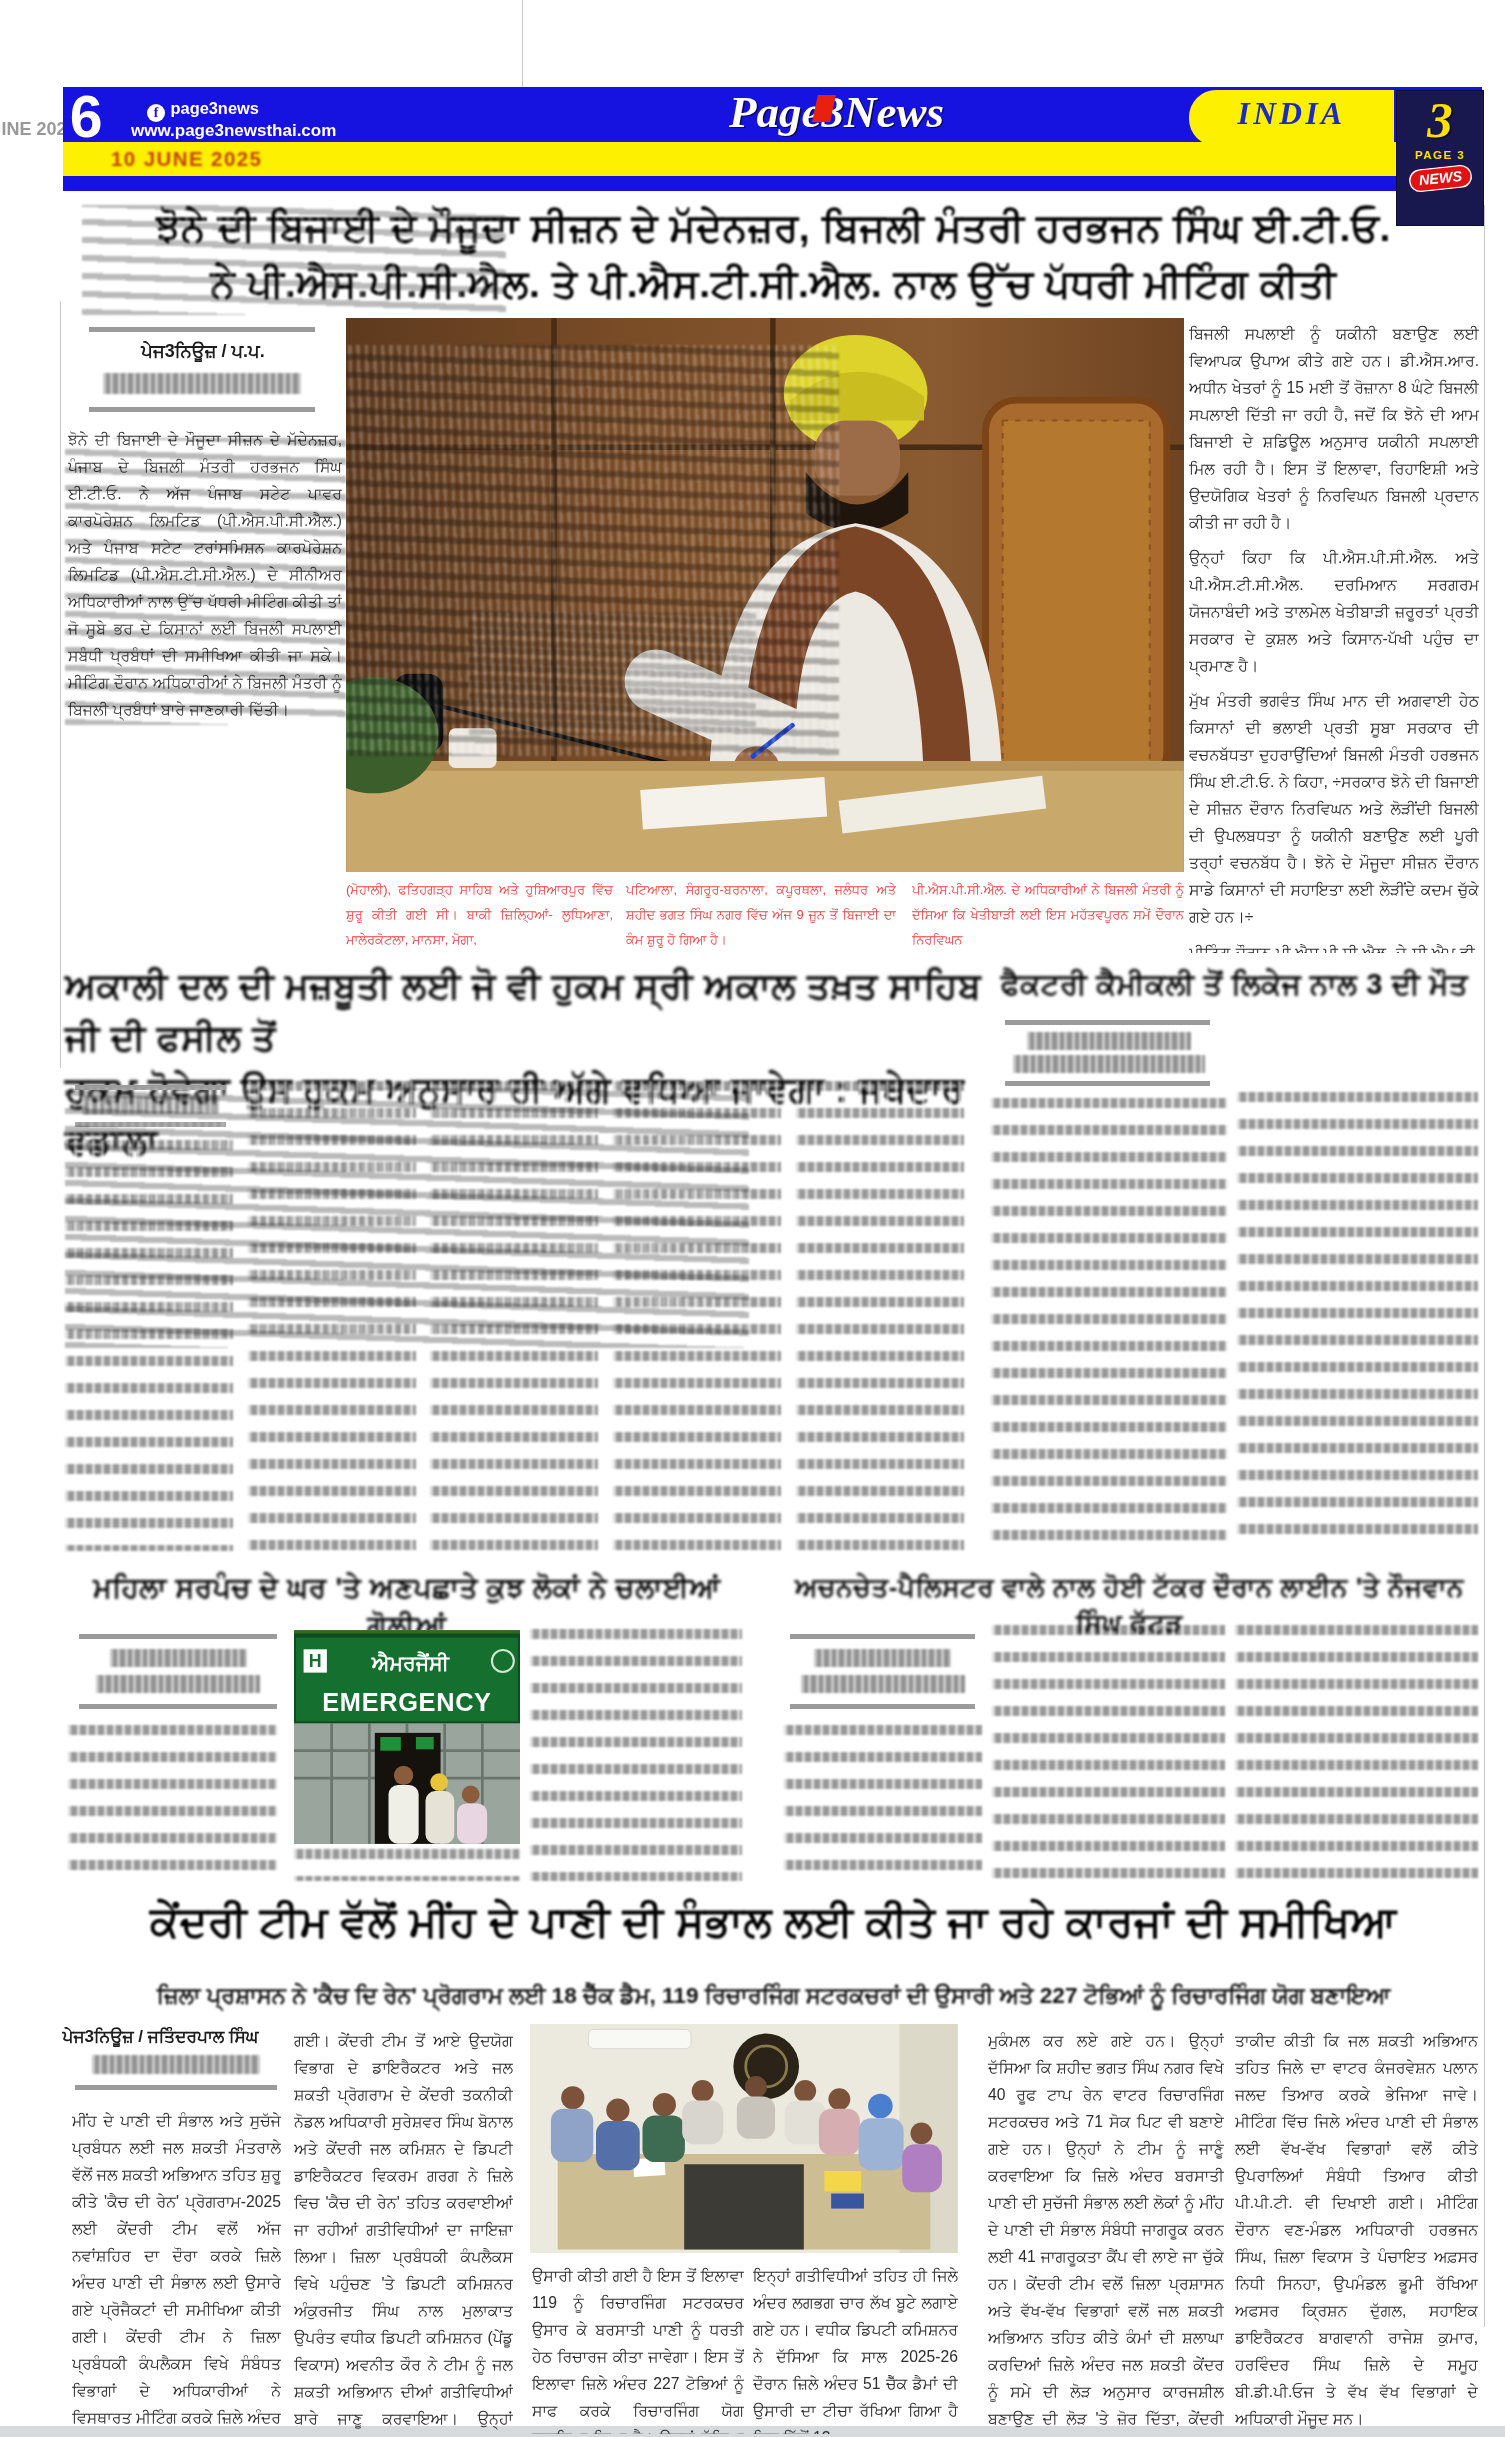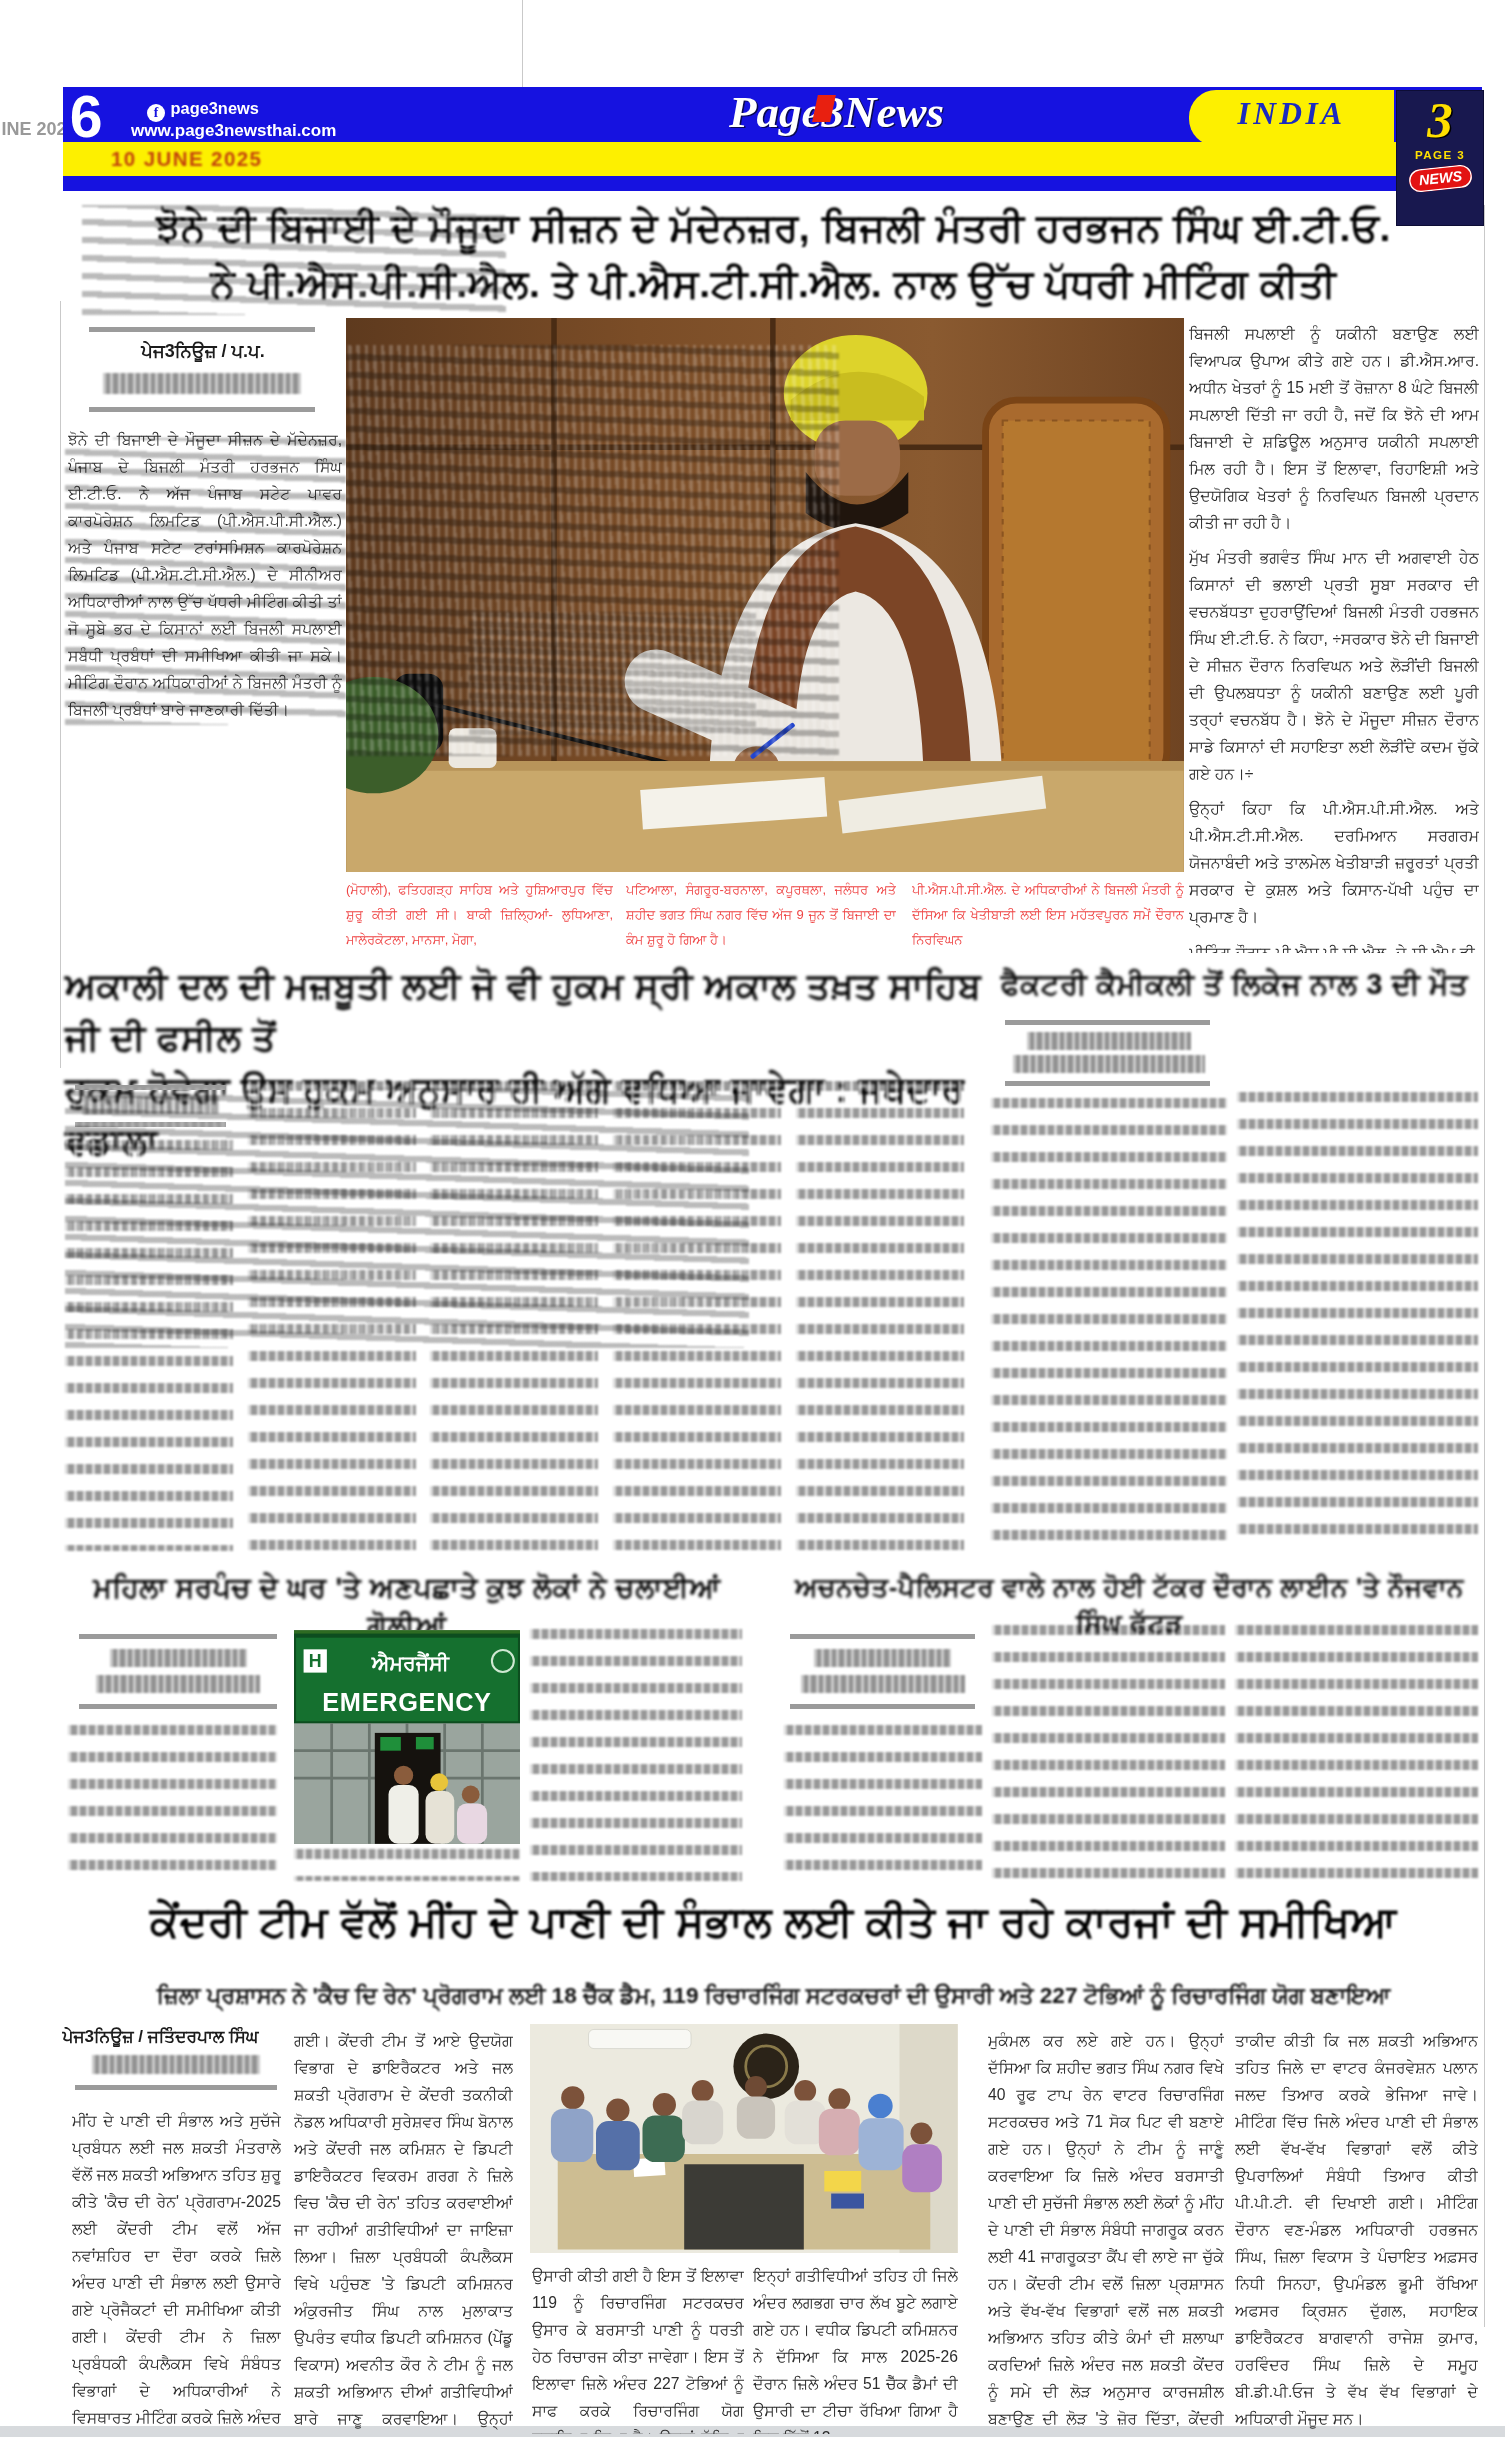--- a/index.html
+++ b/index.html
@@ -134,22 +134,22 @@
       </g>
       <ellipse cx="40" cy="610" rx="95" ry="85" fill="#3c5e2a"></ellipse>
       <rect x="150" y="600" width="70" height="58" rx="10" fill="#ece8e0"></rect>
     </svg>
     <div class="abs ghost" style="left:0;top:27px;width:493px;height:411px;"></div>
     <div class="abs ghost" style="left:123px;top:294px;width:287px;height:123px;opacity:.4;"></div>
   </div>
 
   <div class="abs" style="left:1189px;top:320px;width:290px;height:633px;overflow:hidden;">
     <div class="body" style="height:auto;">ਬਿਜਲੀ ਸਪਲਾਈ ਨੂੰ ਯਕੀਨੀ ਬਣਾਉਣ ਲਈ ਵਿਆਪਕ ਉਪਾਅ ਕੀਤੇ ਗਏ ਹਨ। ਡੀ.ਐਸ.ਆਰ. ਅਧੀਨ ਖੇਤਰਾਂ ਨੂੰ 15 ਮਈ ਤੋਂ ਰੋਜ਼ਾਨਾ 8 ਘੰਟੇ ਬਿਜਲੀ ਸਪਲਾਈ ਦਿੱਤੀ ਜਾ ਰਹੀ ਹੈ, ਜਦੋਂ ਕਿ ਝੋਨੇ ਦੀ ਆਮ ਬਿਜਾਈ ਦੇ ਸ਼ਡਿਊਲ ਅਨੁਸਾਰ ਯਕੀਨੀ ਸਪਲਾਈ ਮਿਲ ਰਹੀ ਹੈ। ਇਸ ਤੋਂ ਇਲਾਵਾ, ਰਿਹਾਇਸ਼ੀ ਅਤੇ ਉਦਯੋਗਿਕ ਖੇਤਰਾਂ ਨੂੰ ਨਿਰਵਿਘਨ ਬਿਜਲੀ ਪ੍ਰਦਾਨ ਕੀਤੀ ਜਾ ਰਹੀ ਹੈ।</div>
+    <div class="body" style="height:auto;margin-top:8.2px;">ਉਨ੍ਹਾਂ ਕਿਹਾ ਕਿ ਪੀ.ਐਸ.ਪੀ.ਸੀ.ਐਲ. ਅਤੇ ਪੀ.ਐਸ.ਟੀ.ਸੀ.ਐਲ. ਦਰਮਿਆਨ ਸਰਗਰਮ ਯੋਜਨਾਬੰਦੀ ਅਤੇ ਤਾਲਮੇਲ ਖੇਤੀਬਾੜੀ ਜ਼ਰੂਰਤਾਂ ਪ੍ਰਤੀ ਸਰਕਾਰ ਦੇ ਕੁਸ਼ਲ ਅਤੇ ਕਿਸਾਨ-ਪੱਖੀ ਪਹੁੰਚ ਦਾ ਪ੍ਰਮਾਣ ਹੈ।</div>
     <div class="body" style="height:auto;margin-top:8.2px;">ਮੁੱਖ ਮੰਤਰੀ ਭਗਵੰਤ ਸਿੰਘ ਮਾਨ ਦੀ ਅਗਵਾਈ ਹੇਠ ਕਿਸਾਨਾਂ ਦੀ ਭਲਾਈ ਪ੍ਰਤੀ ਸੂਬਾ ਸਰਕਾਰ ਦੀ ਵਚਨਬੱਧਤਾ ਦੁਹਰਾਉਂਦਿਆਂ ਬਿਜਲੀ ਮੰਤਰੀ ਹਰਭਜਨ ਸਿੰਘ ਈ.ਟੀ.ਓ. ਨੇ ਕਿਹਾ, ÷ਸਰਕਾਰ ਝੋਨੇ ਦੀ ਬਿਜਾਈ ਦੇ ਸੀਜ਼ਨ ਦੌਰਾਨ ਨਿਰਵਿਘਨ ਅਤੇ ਲੋੜੀਂਦੀ ਬਿਜਲੀ ਦੀ ਉਪਲਬਧਤਾ ਨੂੰ ਯਕੀਨੀ ਬਣਾਉਣ ਲਈ ਪੂਰੀ ਤਰ੍ਹਾਂ ਵਚਨਬੱਧ ਹੈ। ਝੋਨੇ ਦੇ ਮੌਜੂਦਾ ਸੀਜ਼ਨ ਦੌਰਾਨ ਸਾਡੇ ਕਿਸਾਨਾਂ ਦੀ ਸਹਾਇਤਾ ਲਈ ਲੋੜੀਂਦੇ ਕਦਮ ਚੁੱਕੇ ਗਏ ਹਨ।÷</div>
-    <div class="body" style="height:auto;margin-top:8.2px;">ਉਨ੍ਹਾਂ ਕਿਹਾ ਕਿ ਪੀ.ਐਸ.ਪੀ.ਸੀ.ਐਲ. ਅਤੇ ਪੀ.ਐਸ.ਟੀ.ਸੀ.ਐਲ. ਦਰਮਿਆਨ ਸਰਗਰਮ ਯੋਜਨਾਬੰਦੀ ਅਤੇ ਤਾਲਮੇਲ ਖੇਤੀਬਾੜੀ ਜ਼ਰੂਰਤਾਂ ਪ੍ਰਤੀ ਸਰਕਾਰ ਦੇ ਕੁਸ਼ਲ ਅਤੇ ਕਿਸਾਨ-ਪੱਖੀ ਪਹੁੰਚ ਦਾ ਪ੍ਰਮਾਣ ਹੈ।</div>
     <div class="body" style="height:auto;margin-top:8.2px;">ਮੀਟਿੰਗ ਦੌਰਾਨ ਪੀ.ਐਸ.ਪੀ.ਸੀ.ਐਲ. ਦੇ ਸੀ.ਐਮ.ਡੀ. ਅਜੋਏ ਕੁਮਾਰ ਸਿਨਹਾ, ਡਾਇਰੈਕਟਰ ਜਨਰੇਸ਼ਨ ਇੰਜੀ. ਹਰਜੀਤ ਸਿੰਘ, ਡਾਇਰੈਕਟਰ ਵਿੱਤ ਸੀ.ਏ. ਐਸ.ਕੇ. ਬੇਰੀ, ਡਾਇਰੈਕਟਰ ਡਿਸਟ੍ਰੀਬਿਊਸ਼ਨ ਇੰਜੀ. ਇੰਦਰਪਾਲ ਸਿੰਘ ਅਤੇ ਡਾਇਰੈਕਟਰ ਤਕਨੀਕੀ ਇੰਜੀ. ਸੰਜੀਵ ਕੁਮਾਰ ਸੂਦ ਸ਼ਾਮਲ ਸਨ।</div>
   </div>
 
   <div class="abs body2" style="left:346px;top:877px;width:267px;height:74px;">(ਮੋਹਾਲੀ), ਫਤਿਹਗੜ੍ਹ ਸਾਹਿਬ ਅਤੇ ਹੁਸ਼ਿਆਰਪੁਰ ਵਿੱਚ ਸ਼ੁਰੂ ਕੀਤੀ ਗਈ ਸੀ। ਬਾਕੀ ਜ਼ਿਲ੍ਹਿਆਂ- ਲੁਧਿਆਣਾ, ਮਾਲੇਰਕੋਟਲਾ, ਮਾਨਸਾ, ਮੋਗਾ,</div>
   <div class="abs body2" style="left:626px;top:877px;width:270px;height:74px;">ਪਟਿਆਲਾ, ਸੰਗਰੂਰ-ਬਰਨਾਲਾ, ਕਪੂਰਥਲਾ, ਜਲੰਧਰ ਅਤੇ ਸ਼ਹੀਦ ਭਗਤ ਸਿੰਘ ਨਗਰ ਵਿੱਚ ਅੱਜ 9 ਜੂਨ ਤੋਂ ਬਿਜਾਈ ਦਾ ਕੰਮ ਸ਼ੁਰੂ ਹੋ ਗਿਆ ਹੈ।</div>
   <div class="abs body2" style="left:912px;top:877px;width:272px;height:74px;">ਪੀ.ਐਸ.ਪੀ.ਸੀ.ਐਲ. ਦੇ ਅਧਿਕਾਰੀਆਂ ਨੇ ਬਿਜਲੀ ਮੰਤਰੀ ਨੂੰ ਦੱਸਿਆ ਕਿ ਖੇਤੀਬਾੜੀ ਲਈ ਇਸ ਮਹੱਤਵਪੂਰਨ ਸਮੇਂ ਦੌਰਾਨ ਨਿਰਵਿਘਨ</div>
 
   <div class="abs hl deg2" style="left:65px;top:960px;width:917px;font-size:36px;line-height:52px;text-align:left;">
     <div>ਅਕਾਲੀ ਦਲ ਦੀ ਮਜ਼ਬੂਤੀ ਲਈ ਜੋ ਵੀ ਹੁਕਮ ਸ੍ਰੀ ਅਕਾਲ ਤਖ਼ਤ ਸਾਹਿਬ ਜੀ ਦੀ ਫਸੀਲ ਤੋਂ</div>
     <div>ਹੁਕਮ ਹੋਵੇਗਾ ਉਸ ਹੁਕਮ ਅਨੁਸਾਰ ਹੀ ਅੱਗੇ ਵਧਿਆ ਜਾਵੇਗਾ : ਜਥੇਦਾਰ ਵਡਾਲਾ</div>

